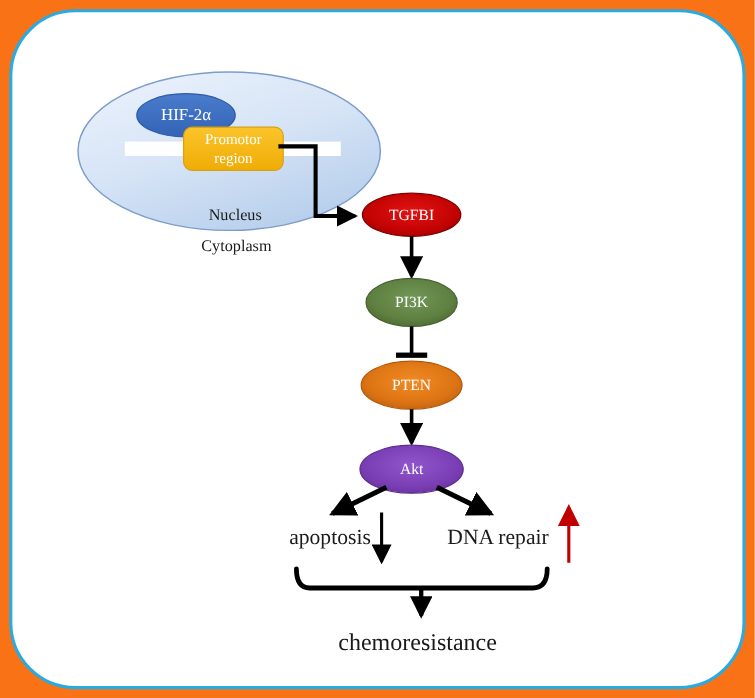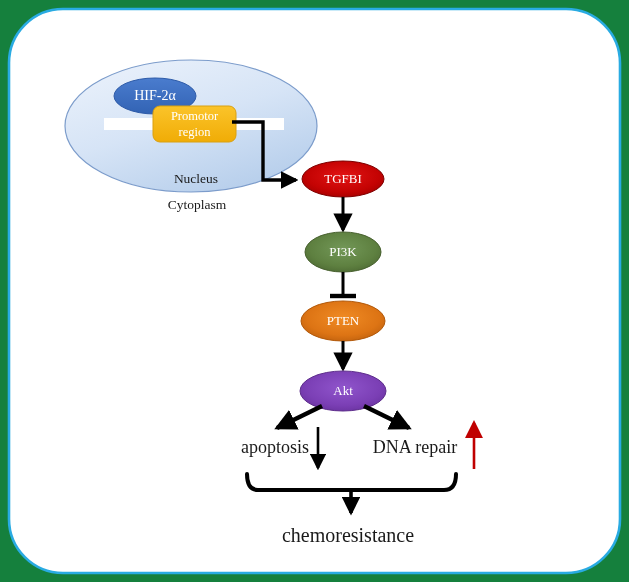--- a/index.html
+++ b/index.html
@@ -7,21 +7,21 @@
     padding: 0;
     background: #ffffff;
   }
   body {
     font-family: "Liberation Serif", "DejaVu Serif", serif;
   }
   #canvas {
     position: relative;
     width: 629px;
     height: 582px;
-    background: #15803d;
+    background: #f97316;
     overflow: hidden;
   }
   #diagram {
     display: block;
     width: 629px;
     height: 582px;
   }
   .node-label {
     font-family: "Liberation Serif", "DejaVu Serif", serif;
     fill: #ffffff;

